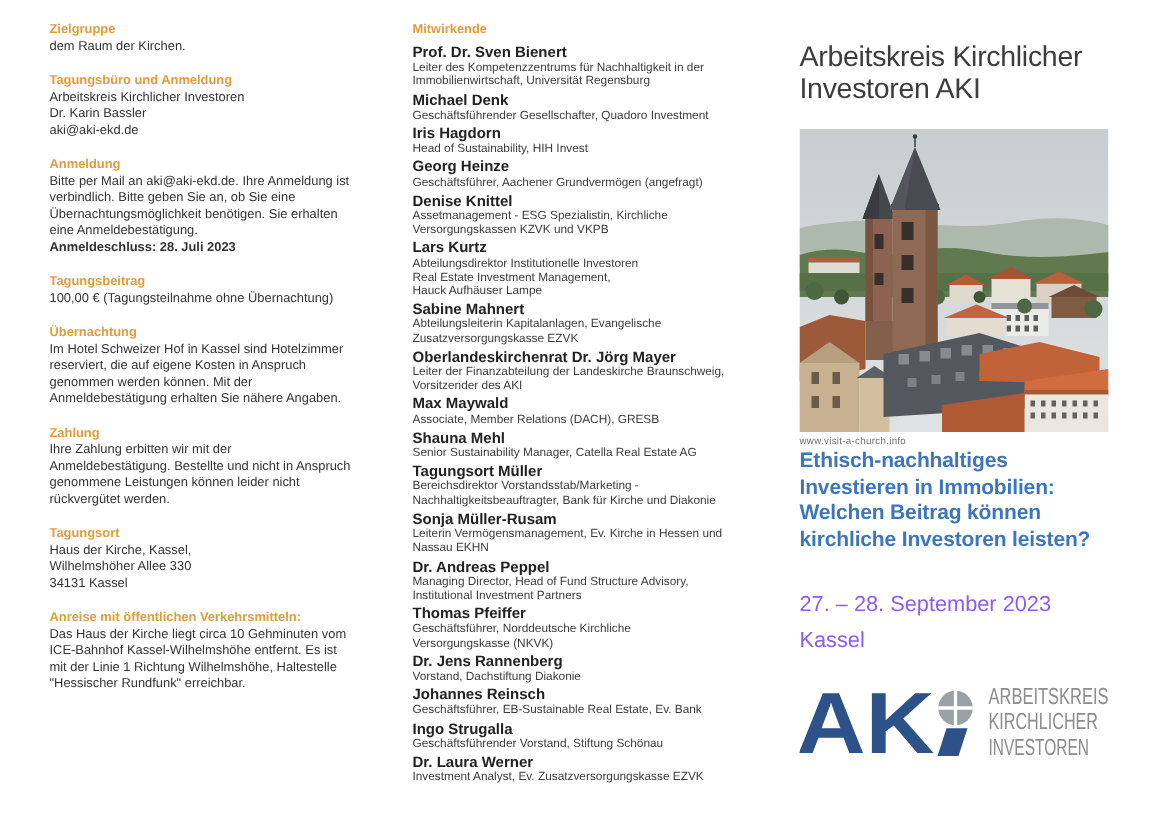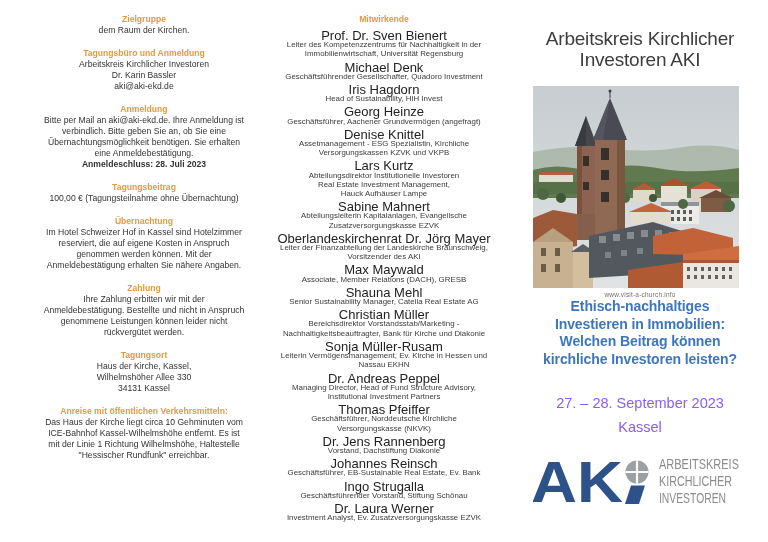--- a/index.html
+++ b/index.html
@@ -1,35 +1,35 @@
 <!DOCTYPE html>
 <html style="--heading-orange: #E39B3F; --headline-blue: #3C76BE; --logo-blue: #2D5289; --logo-gray: #8C8C8C; --title-gray: #3D3D3D; --body-text: #333333; --caption-gray: #707070;"><head>
 <meta charset="utf-8">
 <style>
   html,body { margin:0; padding:0; background:#ffffff; }
   .page {
     position:relative; width:768px; height:542px; background:#ffffff;
     font-family:"Liberation Sans", sans-serif; color:var(--body-text,#333);
     overflow:hidden;
   }
-  .col { position:absolute; top:14px;text-align:center; }
+  .col { position:absolute; top:14px; }
   .col-left  { left:33px;  width:222px; }
   .col-mid   { left:275px; width:218px; }
   .col-right { left:533px; width:214px; top:28px; }
 
   
   .info-section { margin-bottom:12px; }
   .sec-heading { color:var(--heading-orange); font-weight:bold; font-size:8.6px; line-height:11px; }
   .sec-line { font-size:8.6px; line-height:11px; }
   .sec-line.bold { font-weight:bold; }
 
   
   .mid-heading { color:var(--heading-orange); font-weight:bold; font-size:8.6px; line-height:11px; margin-bottom:6px; }
   .person { margin-bottom:4px; }
-  .person-name { font-weight:normal; font-size:13px; line-height:9.2px; color:#222; }
+  .person-name { font-weight:bold; font-size:10px; line-height:9.2px; color:#222; }
   .person-role { font-size:7.9px; line-height:9.2px; color:#3c3c3c; }
 
   
   .r-title { font-size:19px; line-height:21px; color:var(--title-gray); letter-spacing:-0.2px; font-weight:normal; margin:0; }
   .photo { display:block; margin-top:16px; }
   .caption { font-size:6.5px; color:var(--caption-gray); margin-top:3px; letter-spacing:0.2px; }
   .headline { font-size:14px; font-weight:bold; color:var(--headline-blue); line-height:17.5px; letter-spacing:-0.1px; }
   .dateblock { margin-top:23px; font-size:14.5px; color:#8b5cf6; line-height:24px; }
   .logo { display:block; margin-top:13px; }
 </style>
@@ -133,21 +133,21 @@
         </div>
         <div class="person">
           <div class="person-name">Max Maywald</div>
           <div class="person-role">Associate, Member Relations (DACH), GRESB</div>
         </div>
         <div class="person">
           <div class="person-name">Shauna Mehl</div>
           <div class="person-role">Senior Sustainability Manager, Catella Real Estate AG</div>
         </div>
         <div class="person">
-          <div class="person-name">Christian Müller</div>
+          <div class="person-name">Tagungsort Müller</div>
           <div class="person-role">Bereichsdirektor Vorstandsstab/Marketing -</div>
           <div class="person-role">Nachhaltigkeitsbeauftragter, Bank für Kirche und Diakonie</div>
         </div>
         <div class="person">
           <div class="person-name">Sonja Müller-Rusam</div>
           <div class="person-role">Leiterin Vermögensmanagement, Ev. Kirche in Hessen und</div>
           <div class="person-role">Nassau EKHN</div>
         </div>
         <div class="person">
           <div class="person-name">Dr. Andreas Peppel</div>

